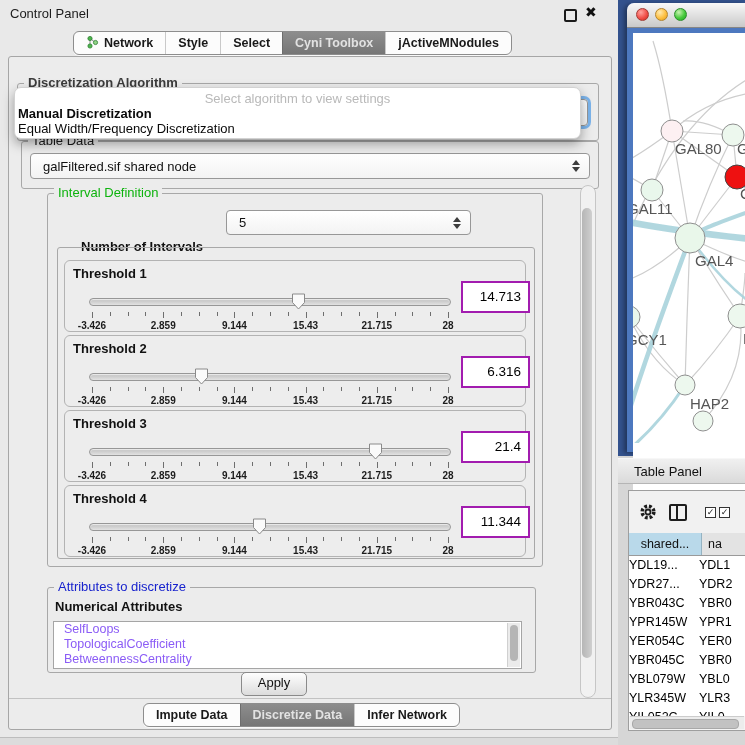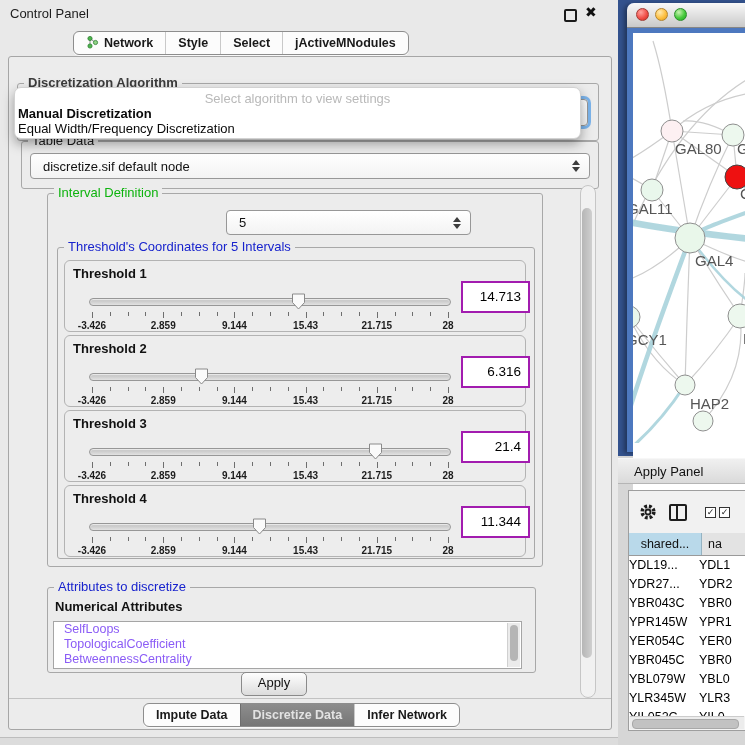--- a/index.html
+++ b/index.html
@@ -118,20 +118,23 @@
               <circle cx="9.5" cy="7.5" r="2.1" fill="#8fd284" stroke="#2e7d32" stroke-width=".8"></circle>
             </svg></span>
           <span>Network</span>
         </div>
         <div class="tab-seg">
           <span>Style</span>
         </div>
         <div class="tab-seg">
           <span>Select</span>
         </div>
+        <div class="tab-seg sel">
+          <span>Cyni Toolbox</span>
+        </div>
         <div class="tab-seg">
           <span>jActiveMNodules</span>
         </div>
       </div>
 
     <div class="content-panel">
 
       <div class="group" style="left:8px;top:26px;width:580px;height:56px;">
         <span class="group-title t-dark">Discretization Algorithm</span>
         <div class="combo focus" style="left:404px;top:15px;width:166px;height:27px;">
@@ -144,21 +147,21 @@
 
       <div class="popup">
         <div class="popup-prompt">Select algorithm to view settings</div>
         <div class="popup-item bold">Manual Discretization</div>
         <div class="popup-item">Equal Width/Frequency Discretization</div>
       </div>
 
       <div class="group" style="left:12px;top:84px;width:576px;height:46px;">
         <span class="group-title" style="color:#1a1a1a;">Table Data</span>
         <div class="combo" style="left:8px;top:11px;width:560px;height:26px;">
-          <span>discretize.sif default node</span>
+          <span>galFiltered.sif shared node</span>
           <span class="arrows">
               <i class="arr-up"></i>
               <i class="arr-dn"></i>
             </span>
         </div>
       </div>
 
       <div class="vscroll" style="left:571px;top:128px;width:14px;height:511px;">
         <div class="thumb" style="top:22px;height:450px;"></div>
       </div>
@@ -169,21 +172,20 @@
       <span class="bold-label" style="left:72px;top:158px;margin-top:24px;">Number of Intervals</span>
       <div class="combo" style="left:217px;top:153px;width:245px;height:25px;">
         <span>5</span>
         <span class="arrows">
             <i class="arr-up"></i>
             <i class="arr-dn"></i>
           </span>
       </div>
 
       <div class="group" id="thresholds-group" style="left:48px;top:190px;width:476px;height:310px;">
-        <span class="group-title t-blue">Threshold's Coordinates for 5 Intervals</span>
       <div class="threshold-row" style="top: 12px;">
             <div class="th-label">Threshold 1</div>
             <div class="slider-wrap">
               <div class="sl-track"></div>
               <div class="sl-ticks">
                 <span class="tick major" style="left: 0%;"></span>
                 <span class="tick minor" style="left: 5%;"></span>
                 <span class="tick minor" style="left: 10%;"></span>
                 <span class="tick minor" style="left: 15%;"></span>
                 <span class="tick major" style="left: 20%;"></span>
@@ -429,21 +431,21 @@
           <circle cx="107" cy="283" r="12" fill="#edf8ee" stroke="#8f8f8f" stroke-width="1"></circle>
           <text x="110" y="311" fill="#555555">H</text>
           <circle cx="52" cy="352" r="10" fill="#edf8ee" stroke="#8f8f8f" stroke-width="1"></circle>
           <text x="57" y="376" fill="#555555">HAP2</text>
           <circle cx="70" cy="388" r="10" fill="#edf8ee" stroke="#8f8f8f" stroke-width="1"></circle>
         </svg>
       </div>
   </div>
 
   <div class="tp-header">
-    <span>Apply Panel</span>
+    <span>Table Panel</span>
   </div>
 
   <div class="table-box">
     <div class="tp-toolbar">
       <svg class="tb-gear" viewBox="0 0 18 18">
         <circle cx="9" cy="9" r="5.8" fill="none" stroke="#1d1d1d" stroke-width="3.6" stroke-dasharray="2.7 1.9"></circle>
         <circle cx="9" cy="9" r="3.4" fill="#1d1d1d"></circle>
         <circle cx="9" cy="9" r="1.6" fill="#f1f1f1"></circle>
       </svg>
       <div class="tb-cols"></div>

